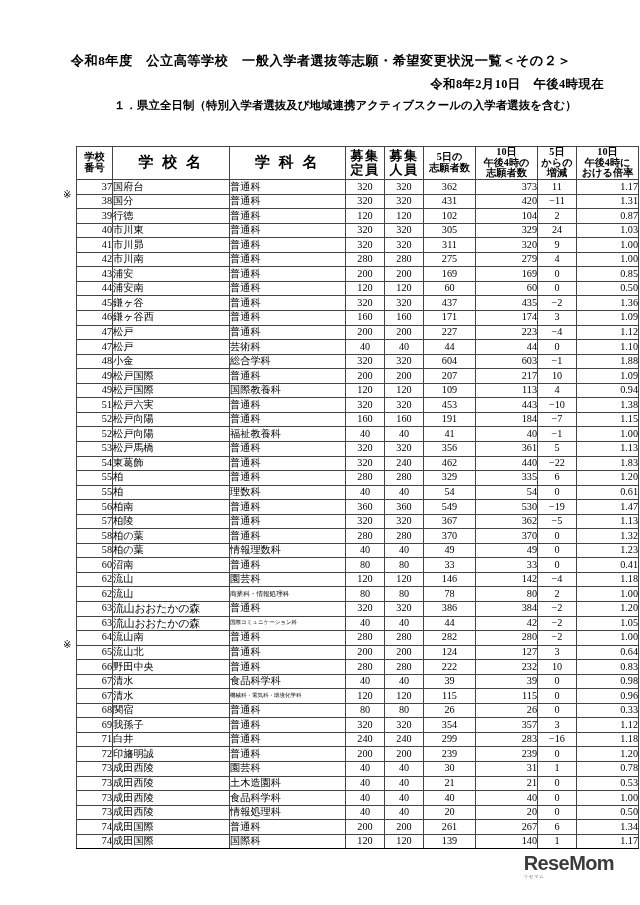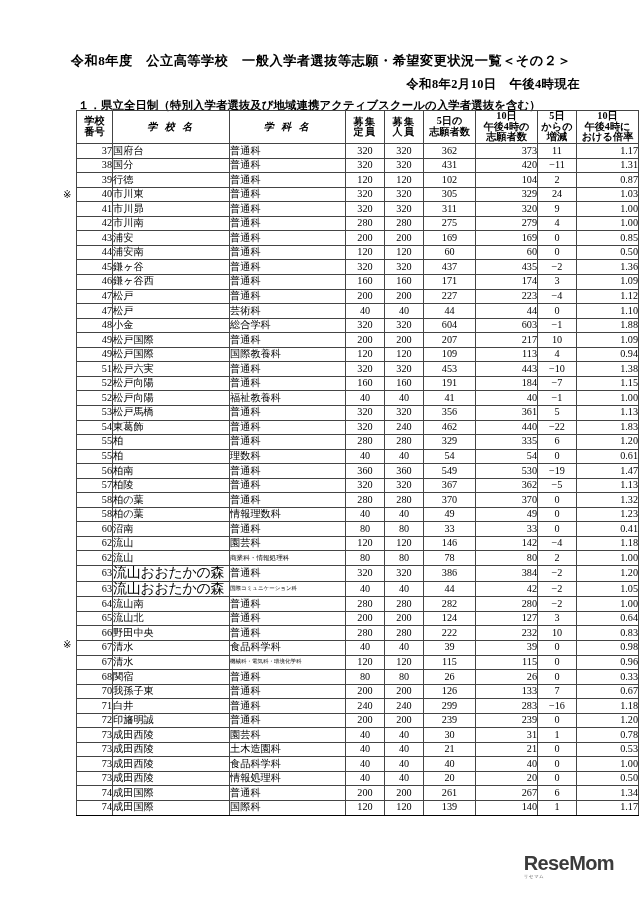--- a/index.html
+++ b/index.html
@@ -36,44 +36,45 @@
     letter-spacing: 0.5px;
     white-space: nowrap;
     padding-left: 2px;
   }
   .date-line {
     text-align: right;
     font-size: 12.4px;
     font-weight: bold;
     letter-spacing: 0.4px;
     margin-top: 6px;
-    padding-right: 60px;
+    padding-right: 36px;
     white-space: nowrap;
   }
   .section-line {
     font-size: 11.4px;
     font-weight: bold;
     letter-spacing: 0.1px;
     margin-top: 5px;
-    padding-left: 78px;
+    padding-left: 114px;
     white-space: nowrap;
   }
 
   
   .table-wrap {
     position: absolute;
     left: 76px;
     top: 110px;
     width: 506px;
   }
   table.grid {
     border-collapse: collapse;
     table-layout: fixed;
     width: 506px;
     border: 1.6px solid #000;
+    margin-top: 36px;
   }
   table.grid th,
   table.grid td {
     border: 0.8px solid #444;
     padding: 0;
     font-size: 10.2px;
     line-height: 1.05;
     height: 14.55px;
     box-sizing: border-box;
     overflow: hidden;
@@ -83,22 +84,22 @@
     font-weight: bold;
     text-align: center;
     vertical-align: middle;
     font-size: 9.4px;
     line-height: 1.12;
     height: auto;
     padding: 1px 0 2px 0;
     border-bottom: 1.6px solid #000;
   }
   thead th .hl { display: block; }
-  thead th.wide-head { font-size: 10px; letter-spacing: 2.5px; font-style: italic; }
-  thead th.tight { font-size: 10px; letter-spacing: 1.6px; }
+  thead th.wide-head { font-size: 15px; letter-spacing: 2.5px; }
+  thead th.tight { font-size: 13px; letter-spacing: 1.6px; }
 
   
   col.c-no    { width: 36px; }
   col.c-name  { width: 117px; }
   col.c-dept  { width: 116px; }
   col.c-cap   { width: 39px; }
   col.c-num   { width: 39px; }
   col.c-d5    { width: 52px; }
   col.c-d10   { width: 62px; }
   col.c-diff  { width: 39px; }
@@ -106,21 +107,21 @@
 
   td.no    { text-align: right;  padding-right: 3px; }
   td.name  { text-align: left;   padding-left: 3px; }
   td.dept  { text-align: left;   padding-left: 3px; }
   td.numc  { text-align: center; }
   td.numr  { text-align: right;  padding-right: 5px; }
   td.ratio { text-align: right;  padding-right: 6px; }
 
   td.dept.small { font-size: 6.6px; letter-spacing: 0px; }
   td.dept.xsmall { font-size: 5.5px; letter-spacing: 0px; }
-  td.name.squeeze { font-size: 14px; letter-spacing: -0.3px; }
+  td.name.squeeze { font-size: 11px; letter-spacing: -0.3px; }
 
   tbody tr.thickline td { border-top: 1.4px solid #000; }
   tbody tr:last-child td { border-bottom: 1.4px solid #000; }
 
   
   .marker {
     position: absolute;
     left: 63px;
     font-size: 10px;
     font-family: "DejaVu Sans", sans-serif;
@@ -618,29 +619,29 @@
             <td class="name">関宿</td>
             <td class="dept">普通科</td>
             <td class="numc">80</td>
             <td class="numc">80</td>
             <td class="numc">26</td>
             <td class="numr">26</td>
             <td class="numc">0</td>
             <td class="ratio">0.33</td>
           </tr>
           <tr class="thickline">
-            <td class="no">70</td>
-            <td class="name">我孫子東</td>
-            <td class="dept">普通科</td>
-            <td class="numc">200</td>
-            <td class="numc">200</td>
-            <td class="numc">126</td>
-            <td class="numr">133</td>
-            <td class="numc">7</td>
-            <td class="ratio">0.67</td>
+            <td class="no">69</td>
+            <td class="name">我孫子</td>
+            <td class="dept">普通科</td>
+            <td class="numc">320</td>
+            <td class="numc">320</td>
+            <td class="numc">354</td>
+            <td class="numr">357</td>
+            <td class="numc">3</td>
+            <td class="ratio">1.12</td>
           </tr>
           <tr class="thickline">
             <td class="no">71</td>
             <td class="name">白井</td>
             <td class="dept">普通科</td>
             <td class="numc">240</td>
             <td class="numc">240</td>
             <td class="numc">299</td>
             <td class="numr">283</td>
             <td class="numc">−16</td>

